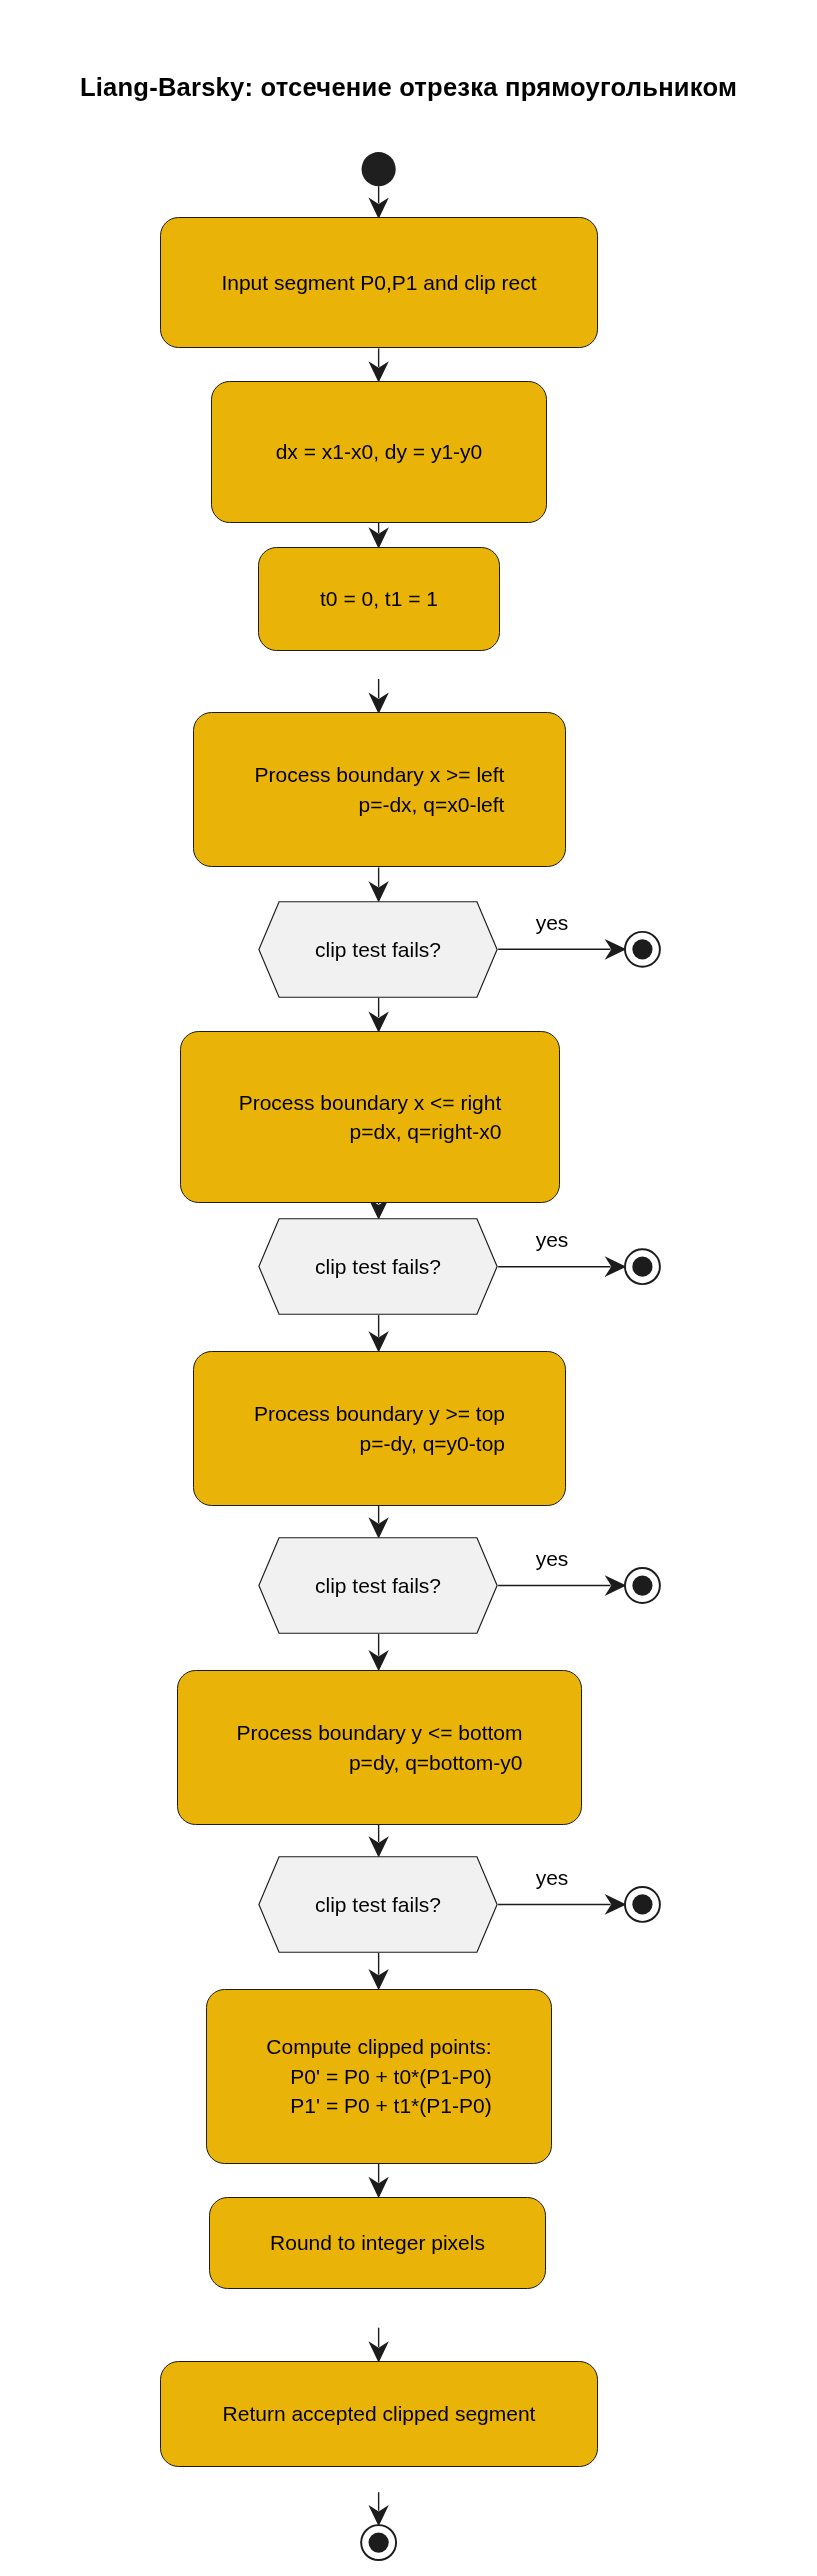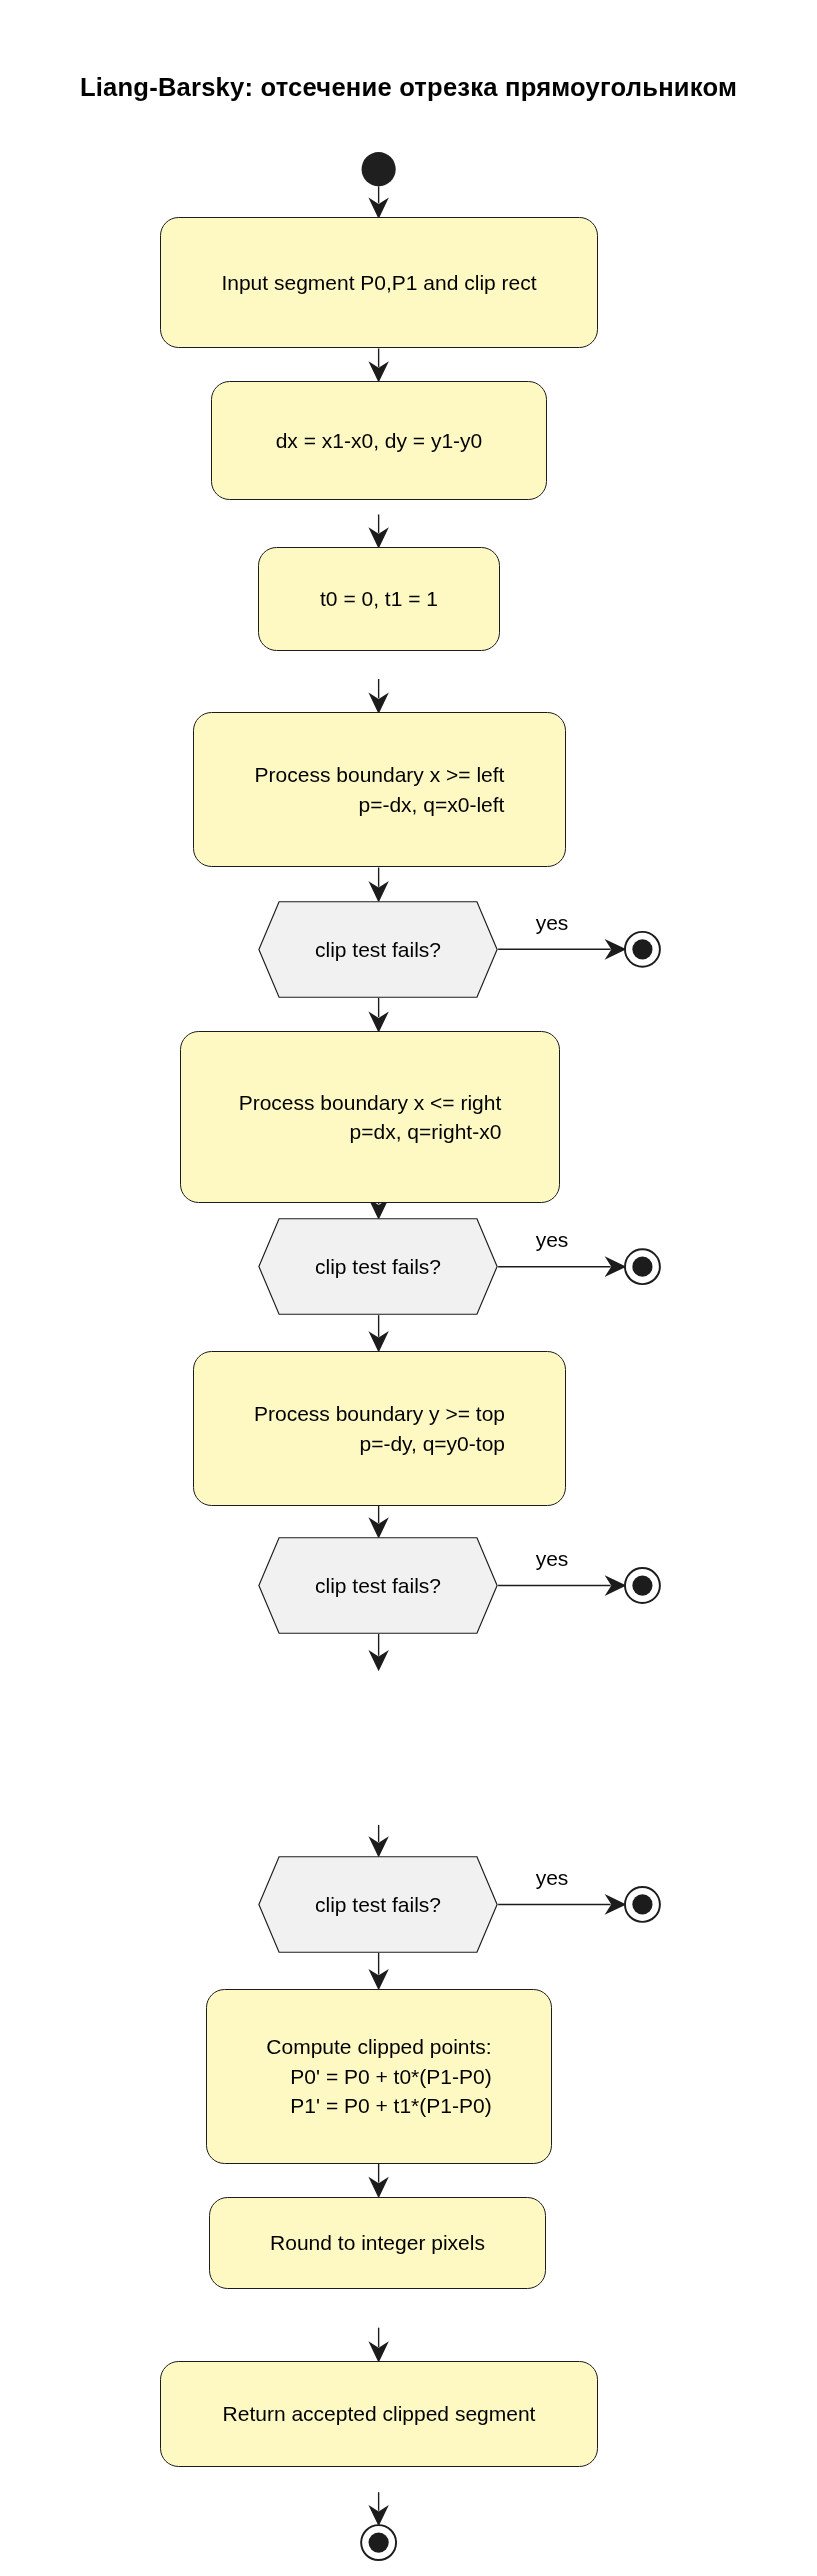--- a/index.html
+++ b/index.html
@@ -6,21 +6,21 @@
   .canvas{
     position:relative;width:817px;height:2576px;background:#ffffff;
     font-family:"Liberation Sans", sans-serif;color:#000000;overflow:hidden;
   }
   .title{
     position:absolute;top:73px;left:0;width:817px;text-align:center;
     font-size:25.6px;font-weight:bold;letter-spacing:0.2px;
   }
   svg.wires{position:absolute;left:0;top:0;}
   .activity{
-    position:absolute;background:#fef9c3;border:1.2px solid #1c1c1c;border-radius:18.6px;
+    position:absolute;background:#eab308;border:1.2px solid #1c1c1c;border-radius:18.6px;
     display:flex;align-items:center;justify-content:center;
     font-size:21px;line-height:29.5px;box-sizing:border-box;
   }
   .activity .lines{text-align:center;}
   .activity.left-text .lines{text-align:right;}
   .line{display:block;white-space:pre;}
   .hex{position:absolute;}
   .hex svg{position:absolute;left:0;top:0;}
   .hex .label{
     position:absolute;left:0;top:0;right:0;bottom:0;
@@ -96,21 +96,21 @@
   </svg>
 
   <div class="title">Liang-Barsky: отсечение отрезка прямоугольником</div>
 
   <div class="activity" style="left:160px;top:217px;width:438px;height:131px">
     <div class="lines">
       <span class="line">Input segment P0,P1 and clip rect</span>
     </div>
   </div>
 
-  <div class="activity" style="left:211px;top:381px;width:336px;height:119px">
+  <div class="activity" style="left:211px;top:381px;width:336px;height:142px">
     <div class="lines">
       <span class="line">dx = x1-x0, dy = y1-y0</span>
     </div>
   </div>
 
   <div class="activity" style="left:258px;top:547px;width:242px;height:104px">
     <div class="lines">
       <span class="line">t0 = 0, t1 = 1</span>
     </div>
   </div>
@@ -153,20 +153,26 @@
   </div>
 
   <div class="hex" style="left:258px;top:1537px;width:240px;height:97px">
     <svg width="240" height="97" viewBox="0 0 309 125">
       <polygon points="27,1 282,1 308,62.5 282,124 27,124 1,62.5" fill="#f1f1f1" stroke="#1c1c1c" stroke-width="1.5"></polygon>
     </svg>
     <div class="label">clip test fails?</div>
   </div>
   <div class="yes" style="left:518px;top:1547px">yes</div>
 
+  <div class="activity left-text" style="left:177px;top:1670px;width:405px;height:155px">
+    <div class="lines">
+      <span class="line">Process boundary y &lt;= bottom</span>
+      <span class="line">p=dy, q=bottom-y0</span>
+    </div>
+  </div>
 
   <div class="hex" style="left:258px;top:1856px;width:240px;height:97px">
     <svg width="240" height="97" viewBox="0 0 309 125">
       <polygon points="27,1 282,1 308,62.5 282,124 27,124 1,62.5" fill="#f1f1f1" stroke="#1c1c1c" stroke-width="1.5"></polygon>
     </svg>
     <div class="label">clip test fails?</div>
   </div>
   <div class="yes" style="left:518px;top:1866px">yes</div>
 
   <div class="activity left-text" style="left:206px;top:1989px;width:346px;height:175px">

